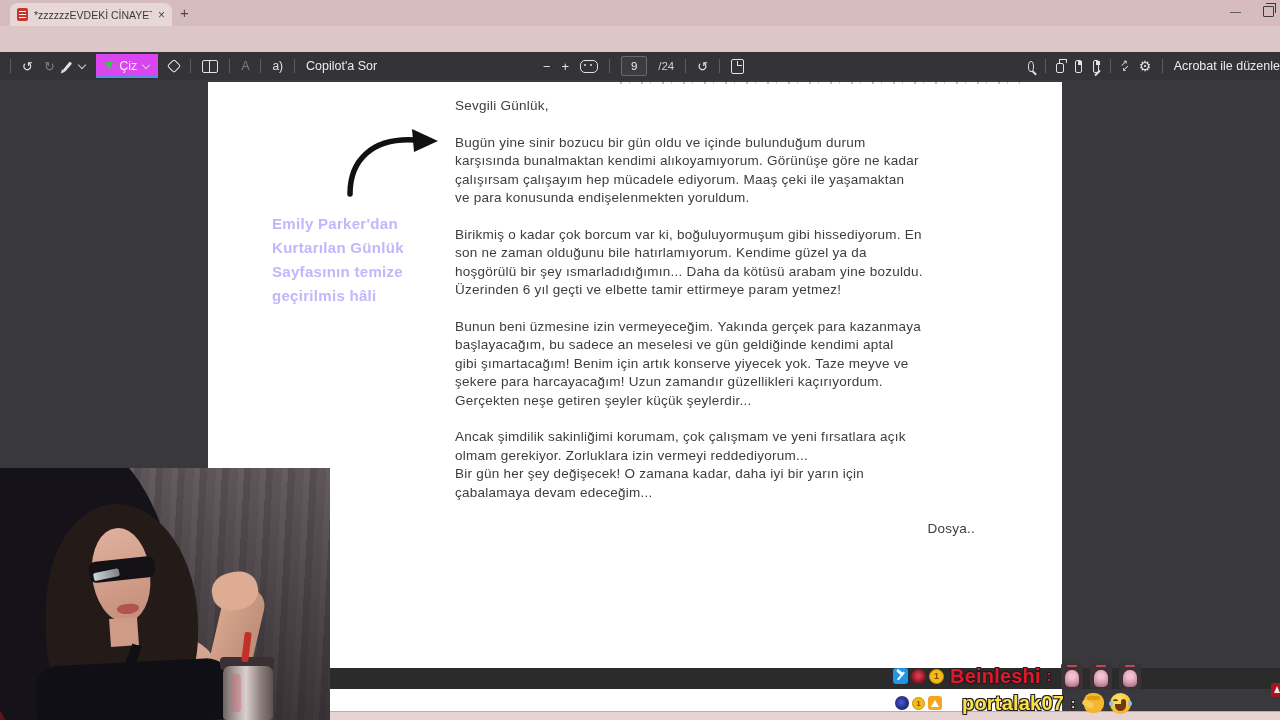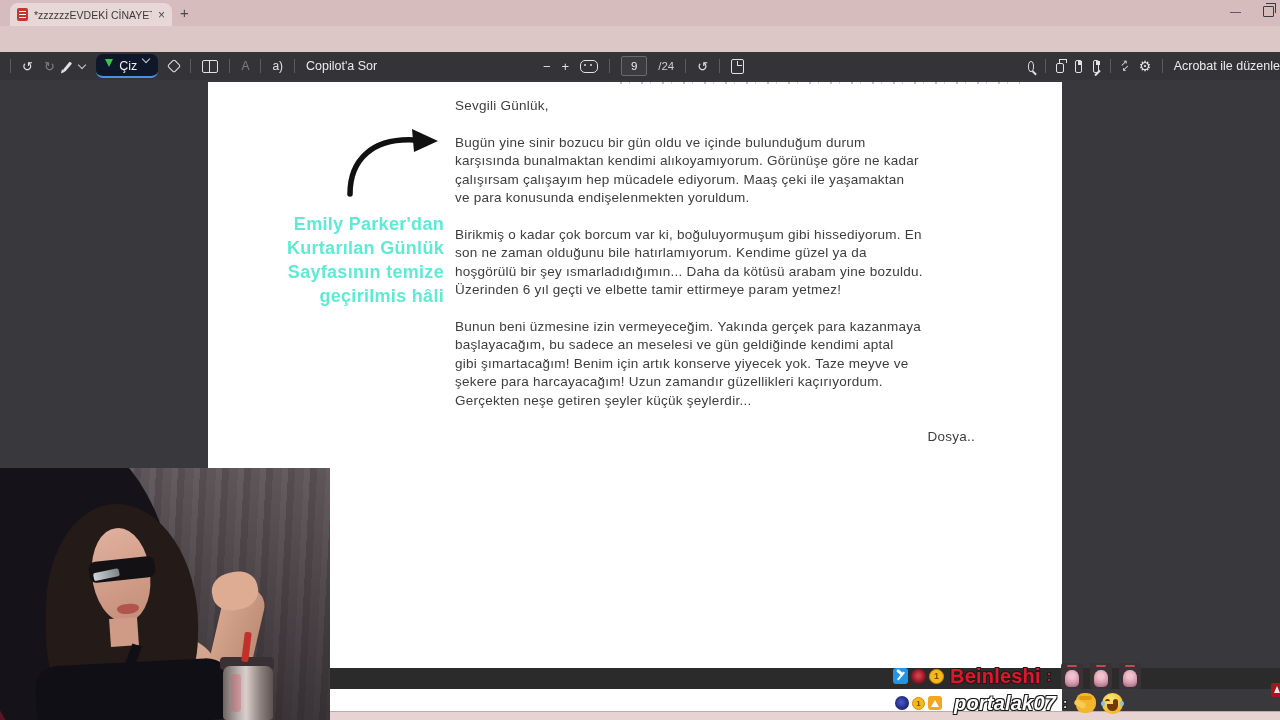--- a/index.html
+++ b/index.html
@@ -57,22 +57,22 @@
   .tb-center{left:543px;}
   .tb-right{left:1028px;width:252px;overflow:hidden;}
   .ticon{font-size:13px;line-height:1;color:#e2e2e2;}
   .dim{opacity:.42;}
   .tdiv{width:1px;height:14px;background:#5c5c60;}
   .penic{width:2.5px;height:11px;background:#e2e2e2;border-radius:1px;transform:rotate(40deg);position:relative;}
   .penic::after{content:"";position:absolute;left:-1px;bottom:-4px;width:0;height:0;
     border-left:2.5px solid transparent;border-right:2.5px solid transparent;border-top:4px solid #e2e2e2;}
   .chev{width:5px;height:5px;border-right:1.4px solid #cfcfcf;border-bottom:1.4px solid #cfcfcf;
     transform:rotate(45deg);margin-top:-3px;}
-  .cizchip{display:flex;gap:6px;background:#0f172a;border-bottom:2px solid #4e8fe0;
-    padding:5px 9px 3px 9px;border-radius:7px;}
+  .cizchip{display:flex;align-items:center;gap:6px;background:#d946ef;border-bottom:2px solid #4e8fe0;
+    padding:5px 9px 3px 9px;}
   .ciznib{width:0;height:0;border-left:4px solid transparent;border-right:4px solid transparent;
     border-top:8px solid #3ec24e;}
   .cizlabel{font-size:12.5px;color:#f0f0f0;}
   .erasric{width:8px;height:8px;border:1.5px solid #e2e2e2;border-radius:2px;transform:rotate(45deg);}
   .twopg{width:14px;height:11px;border:1.5px solid #e2e2e2;border-radius:2px;position:relative;}
   .twopg::after{content:"";position:absolute;left:5.5px;top:0;bottom:0;width:1.5px;background:#e2e2e2;}
   .acaret{font-size:12px;}
   .readal{font-size:12px;}
   .askcop{font-size:12.5px;color:#ececec;white-space:nowrap;}
   .fitbox{width:16px;height:11px;border:1.5px solid #e2e2e2;border-radius:5px;position:relative;}
@@ -104,22 +104,22 @@
   .pdfarea{left:0;top:80px;width:1280px;height:632px;background:#39393d;}
   .page{left:208px;top:82px;width:854px;height:630px;background:#ffffff;}
   .remnant{left:620px;top:80px;width:400px;height:4px;overflow:hidden;opacity:.55;
     background:repeating-linear-gradient(90deg,rgba(40,40,40,.5) 0 2px,transparent 2px 9px,
       rgba(40,40,40,.35) 9px 10px,transparent 10px 21px);}
   .docbody{left:455px;top:97px;width:520px;color:#3d3d3d;font-size:13.5px;line-height:18.5px;
     letter-spacing:.25px;}
   .para{white-space:pre-line;margin:12px 0 18px 0;}
   .greet{margin:0 0 18px 0;}
   .sig{text-align:right;margin-top:17px;}
-  .annot{left:272px;top:212px;width:172px;text-align:right;font-weight:bold;font-size:18px;
-    line-height:24px;color:#5eead4;letter-spacing:.3px;}
+  .annot{left:272px;top:212px;width:172px;text-align:left;font-weight:bold;font-size:15px;
+    line-height:24px;color:#c4b5fd;letter-spacing:.3px;}
   .arrowsvg{left:340px;top:126px;}
 
   
   .bottombar{left:316px;top:668px;width:964px;height:21px;background:#2b2b2b;border-radius:4px 0 0 4px;z-index:20;}
   .bottomedge{left:0;top:711px;width:1280px;height:9px;background:#e8d3d3;border-top:1px solid #c2a9a9;z-index:10;}
   .acromini{left:1271px;top:683px;width:12px;height:14px;background:#a7161f;border-radius:2px;z-index:41;}
   .acromini::after{content:"";position:absolute;left:3px;top:3px;width:0;height:0;
     border-left:3px solid transparent;border-right:3px solid transparent;border-bottom:7px solid #f0e8e8;}
 
   
@@ -137,21 +137,21 @@
     box-sizing:border-box;display:flex;align-items:center;justify-content:center;
     font-size:9px;font-weight:bold;color:#7a4d00;}
   .b-swirl{width:14px;height:14px;border-radius:50%;
     background:radial-gradient(circle at 45% 45%,#4552c8 10%,#232a7a 60%,#161a4e 100%);}
   .b-crown{width:14px;height:14px;background:#f6a51f;border-radius:3px;position:relative;}
   .b-crown::after{content:"";position:absolute;left:3px;top:4px;width:0;height:0;
     border-left:4px solid transparent;border-right:4px solid transparent;border-bottom:7px solid #fff;}
   .uname{font-weight:bold;font-size:20px;letter-spacing:.2px;
     text-shadow:-1px -1px 0 #1d1d1d,1px -1px 0 #1d1d1d,-1px 1px 0 #1d1d1d,1px 1px 0 #1d1d1d;}
   .u1{color:#e0162b;margin-left:3px;}
-  .u2{color:#ffffff;margin-left:9px;font-style:italic;}
+  .u2{color:#fde047;margin-left:17px;}
   .colon1{color:#e0162b;font-weight:bold;font-size:14px;margin:0 3px;
     text-shadow:-1px -1px 0 #1d1d1d,1px -1px 0 #1d1d1d,-1px 1px 0 #1d1d1d,1px 1px 0 #1d1d1d;}
   .colon2{color:#efe6ea;font-weight:bold;font-size:13px;margin:0 4px;
     text-shadow:-1px -1px 0 #1d1d1d,1px -1px 0 #1d1d1d,-1px 1px 0 #1d1d1d,1px 1px 0 #1d1d1d;}
   .emote{width:22px;height:26px;background:#3a3236;border-radius:3px;position:relative;margin-left:4px;overflow:hidden;}
   .emote::before{content:"";position:absolute;left:4px;top:7px;width:14px;height:17px;border-radius:45% 45% 30% 30%;
     background:radial-gradient(circle at 50% 35%,#efc2ce 20%,#d79aae 55%,#8f5e72 100%);}
   .emote::after{content:"";position:absolute;left:6px;top:2px;width:10px;height:2px;background:#c04a52;border-radius:1px;}
   .ej{position:relative;flex:0 0 auto;}
   .ej-point{width:20px;height:20px;margin-left:2px;background:#f3b62c;border-radius:40% 45% 45% 40%;position:relative;}
@@ -321,20 +321,24 @@
 ve para konusunda endişelenmekten yoruldum.</p>
     <p class="para">Birikmiş o kadar çok borcum var ki, boğuluyormuşum gibi hissediyorum. En
 son ne zaman olduğunu bile hatırlamıyorum. Kendime güzel ya da
 hoşgörülü bir şey ısmarladıdığımın... Daha da kötüsü arabam yine bozuldu.
 Üzerinden 6 yıl geçti ve elbette tamir ettirmeye param yetmez!</p>
     <p class="para">Bunun beni üzmesine izin vermeyeceğim. Yakında gerçek para kazanmaya
 başlayacağım, bu sadece an meselesi ve gün geldiğinde kendimi aptal
 gibi şımartacağım! Benim için artık konserve yiyecek yok. Taze meyve ve
 şekere para harcayacağım! Uzun zamandır güzellikleri kaçırıyordum.
 Gerçekten neşe getiren şeyler küçük şeylerdir...</p>
+    <p class="para">Ancak şimdilik sakinliğimi korumam, çok çalışmam ve yeni fırsatlara açık
+olmam gerekiyor. Zorluklara izin vermeyi reddediyorum...
+Bir gün her şey değişecek! O zamana kadar, daha iyi bir yarın için
+çabalamaya devam edeceğim...</p>
     <p class="sig">Dosya..</p>
   </div>
 
   <div class="abs bottombar"></div>
   <div class="abs bottomedge"></div>
   <div class="abs acromini"></div>
 
   <div class="chatrow row1">
     <span class="badge b-axe"></span>
     <span class="badge b-rose"></span>

